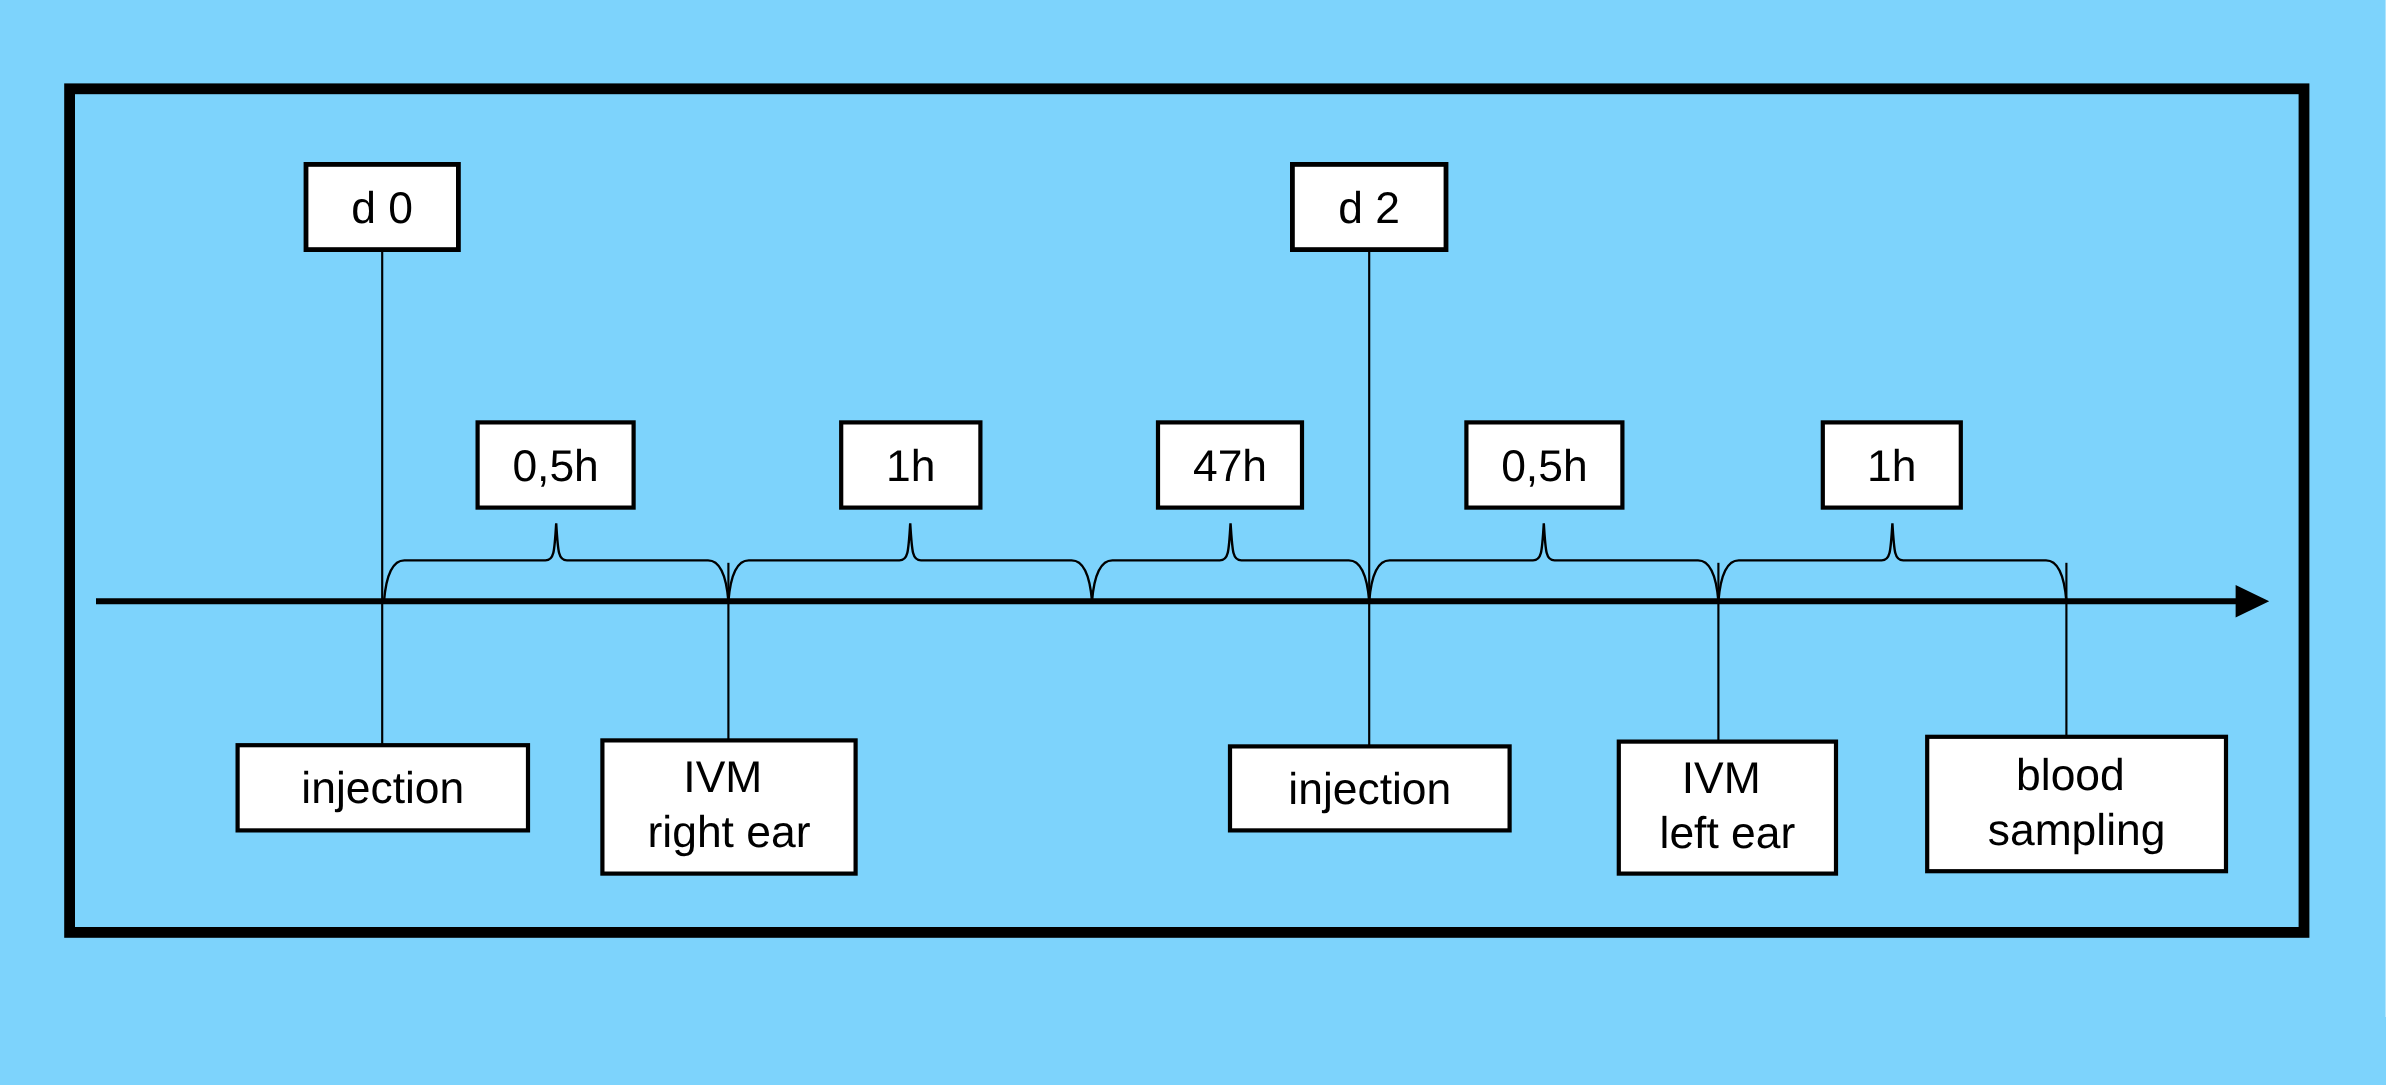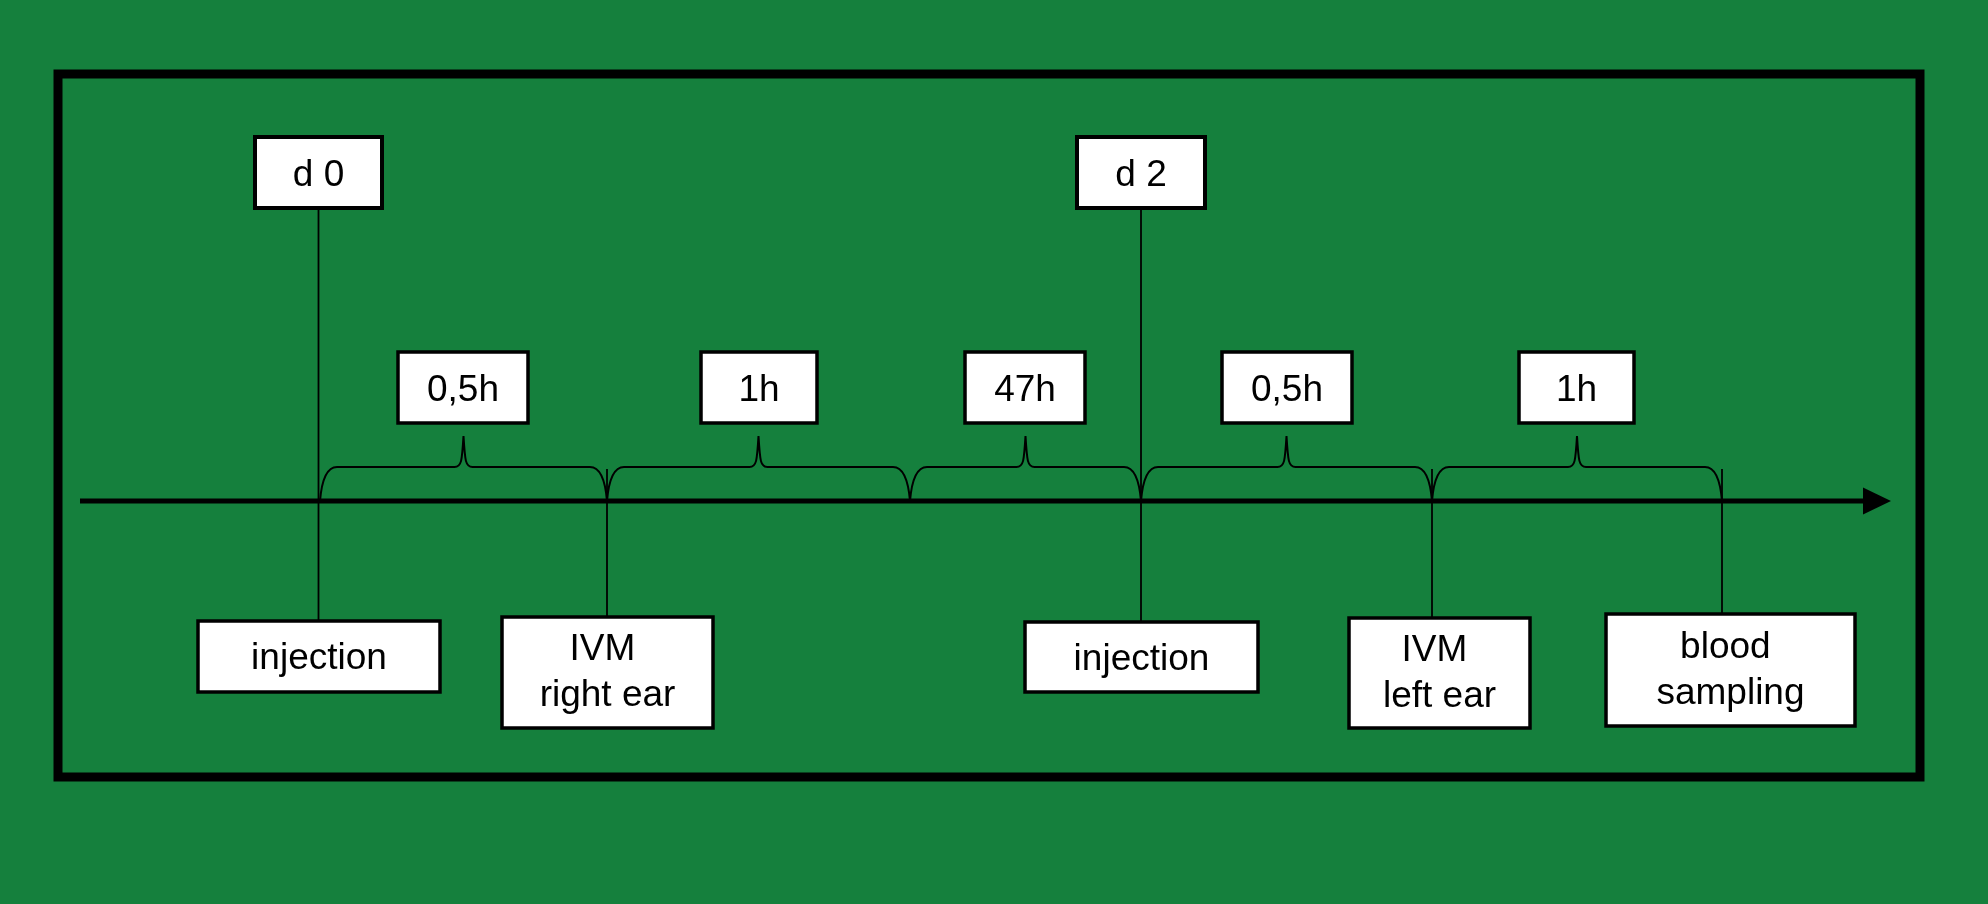--- a/index.html
+++ b/index.html
@@ -6,21 +6,21 @@
     margin: 0;
     padding: 0;
     background: #ffffff;
     width: 1988px;
     height: 904px;
     overflow: hidden;
   }
   .diagram-wrap {
     width: 1988px;
     height: 904px;
-    background: #15803d;
+    background: #7dd3fc;
   }
   svg {
     display: block;
     font-family: "Liberation Sans", sans-serif;
   }
   .box {
     fill: #ffffff;
     stroke: #000000;
   }
   .lbl {

